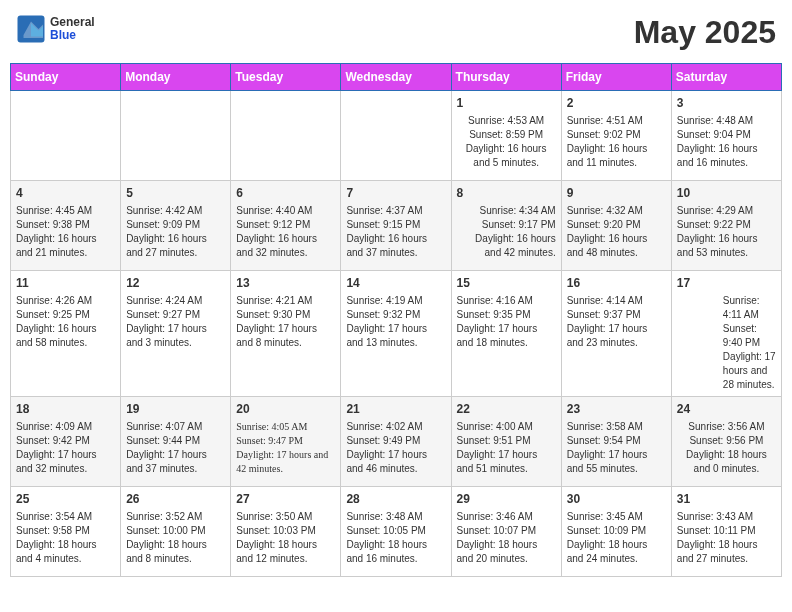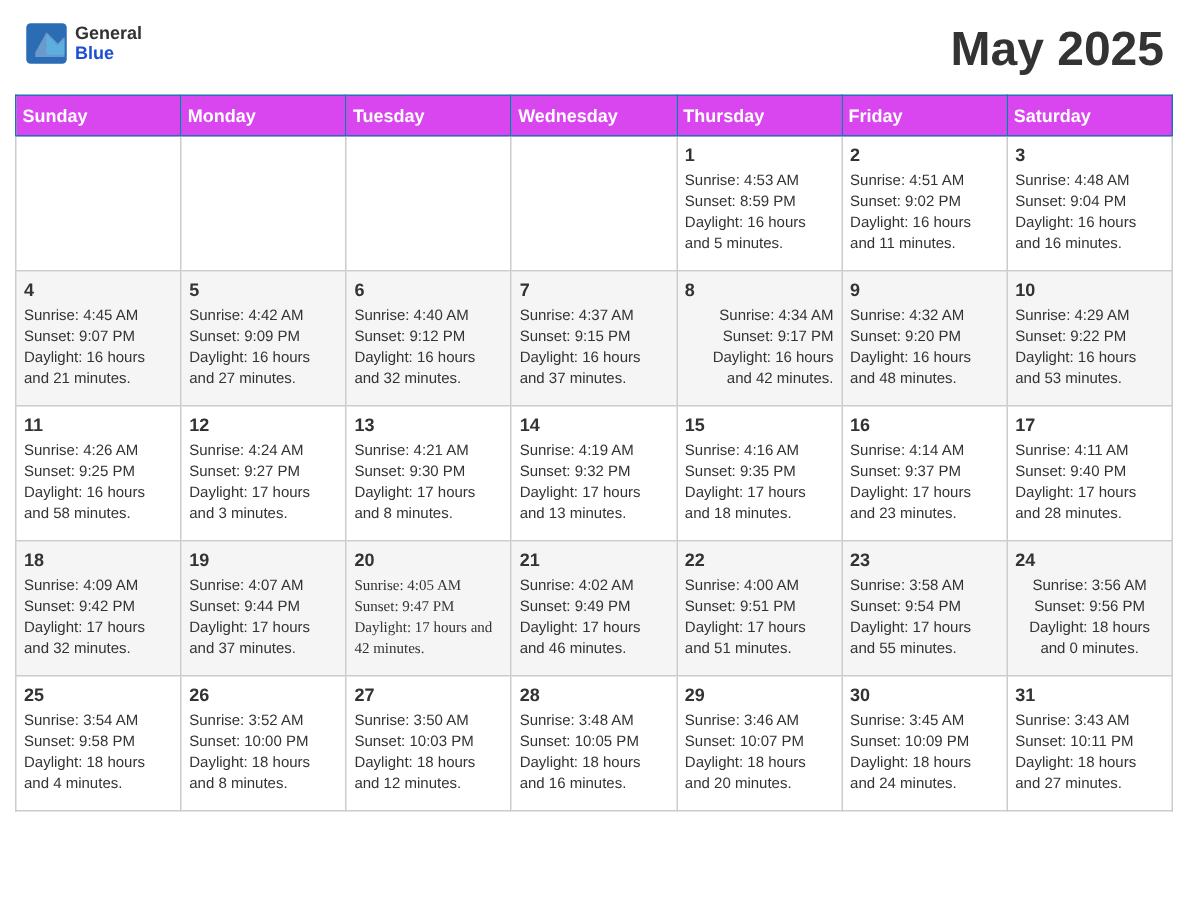--- a/index.html
+++ b/index.html
@@ -122,42 +122,42 @@
       </tr>
   </thead>
   <tbody id="calendar-body">
   <tr>
         <td class="empty-cell"></td>
         <td class="empty-cell"></td>
         <td class="empty-cell"></td>
         <td class="empty-cell"></td>
         <td>
           <span class="day-number">1</span>
-          <div class="day-info" style="white-space: pre-line;">Sunrise: 4:53 AM
+          <div class="day-info" style="white-space: pre-line; text-align: center;">Sunrise: 4:53 AM
 Sunset: 8:59 PM
 Daylight: 16 hours and 5 minutes.</div>
         </td>
         <td>
           <span class="day-number">2</span>
           <div class="day-info" style="white-space: pre-line;">Sunrise: 4:51 AM
 Sunset: 9:02 PM
 Daylight: 16 hours and 11 minutes.</div>
         </td>
         <td>
           <span class="day-number">3</span>
           <div class="day-info" style="white-space: pre-line;">Sunrise: 4:48 AM
 Sunset: 9:04 PM
 Daylight: 16 hours and 16 minutes.</div>
         </td>
       </tr>
       <tr>
         <td>
           <span class="day-number">4</span>
           <div class="day-info" style="white-space: pre-line;">Sunrise: 4:45 AM
-Sunset: 9:07 PM
+Sunset: 9:38 PM
 Daylight: 16 hours and 21 minutes.</div>
         </td>
         <td>
           <span class="day-number">5</span>
           <div class="day-info" style="white-space: pre-line;">Sunrise: 4:42 AM
 Sunset: 9:09 PM
 Daylight: 16 hours and 27 minutes.</div>
         </td>
         <td>
           <span class="day-number">6</span>
@@ -222,21 +222,21 @@
 Daylight: 17 hours and 18 minutes.</div>
         </td>
         <td>
           <span class="day-number">16</span>
           <div class="day-info" style="white-space: pre-line;">Sunrise: 4:14 AM
 Sunset: 9:37 PM
 Daylight: 17 hours and 23 minutes.</div>
         </td>
         <td>
           <span class="day-number">17</span>
-          <div class="day-info" style="white-space: pre-line;">Sunrise: 4:11 AM
+          <div class="day-info" style="white-space: pre-line; margin-left: 46px;">Sunrise: 4:11 AM
 Sunset: 9:40 PM
 Daylight: 17 hours and 28 minutes.</div>
         </td>
       </tr>
       <tr>
         <td>
           <span class="day-number">18</span>
           <div class="day-info" style="white-space: pre-line;">Sunrise: 4:09 AM
 Sunset: 9:42 PM
 Daylight: 17 hours and 32 minutes.</div>

